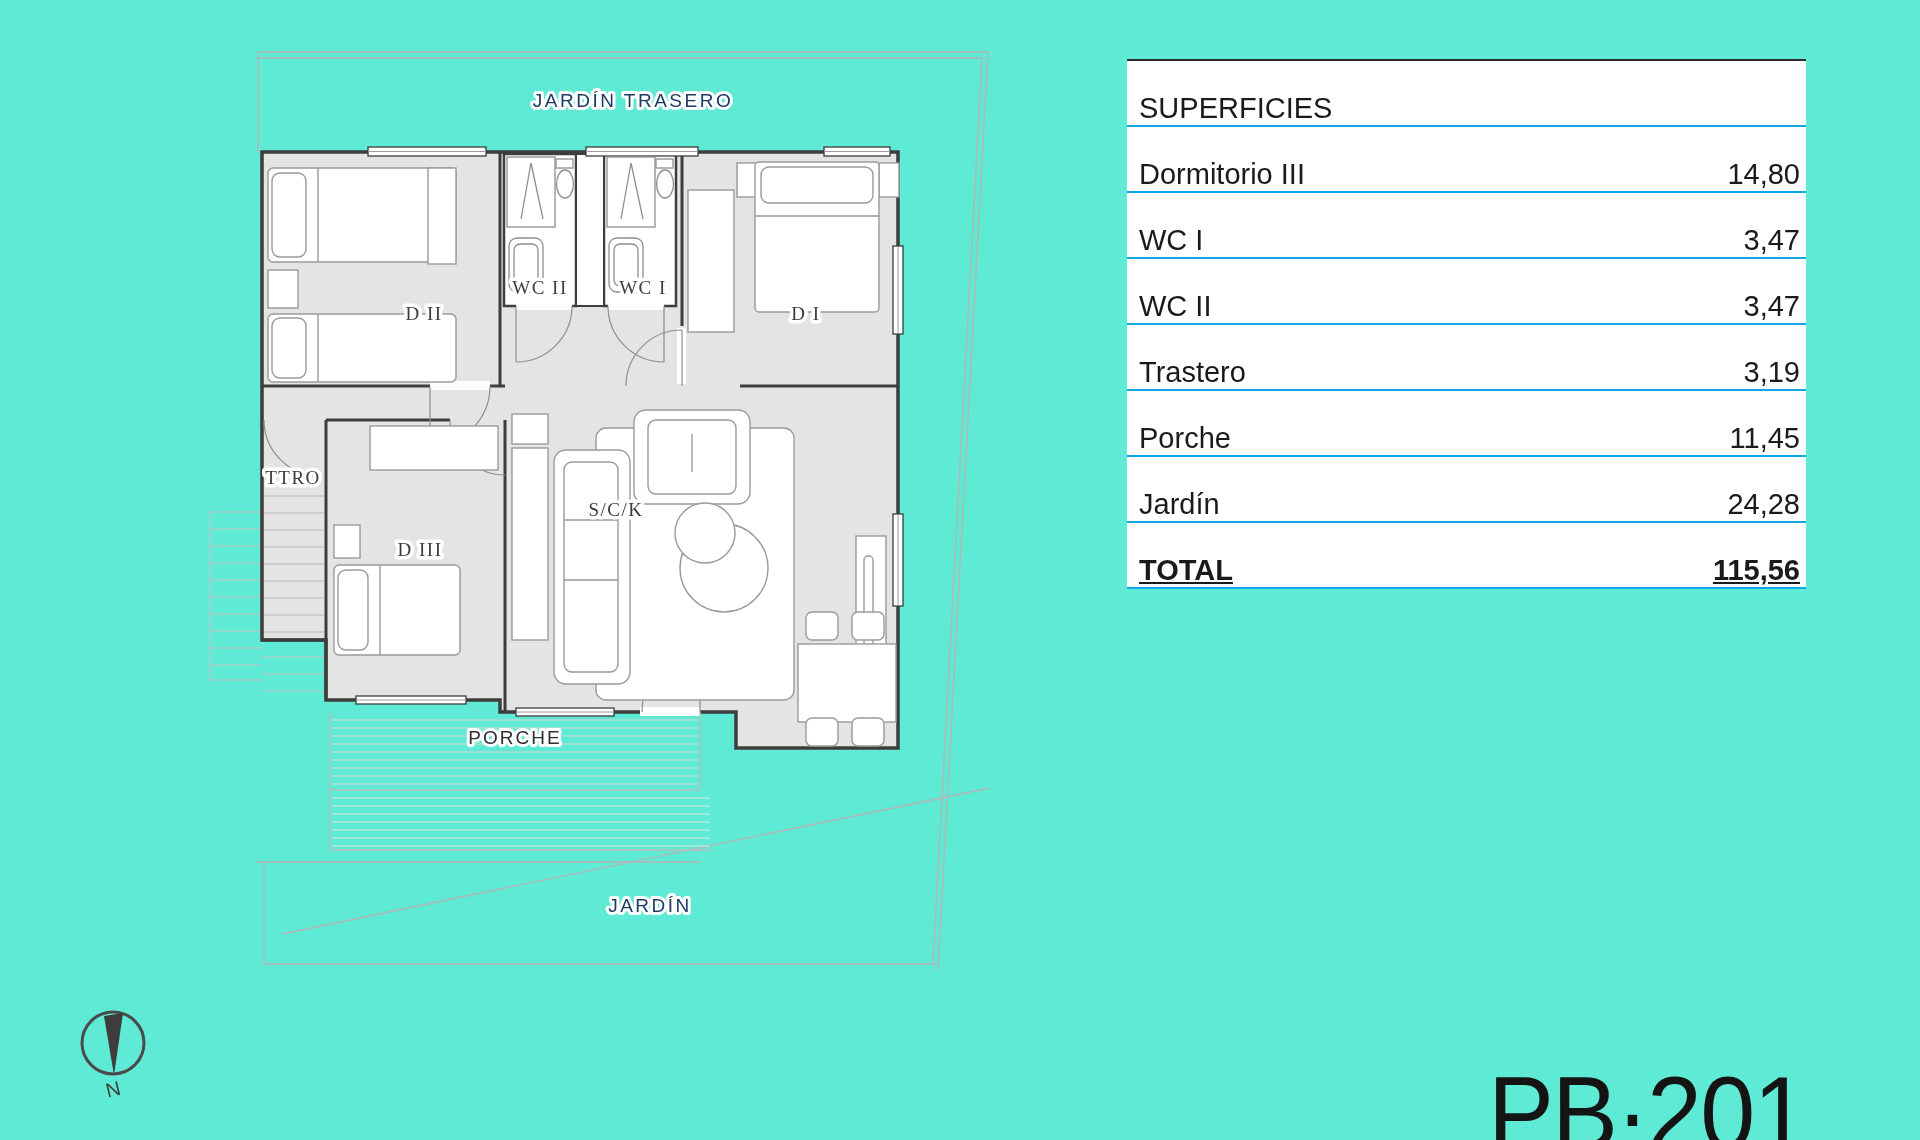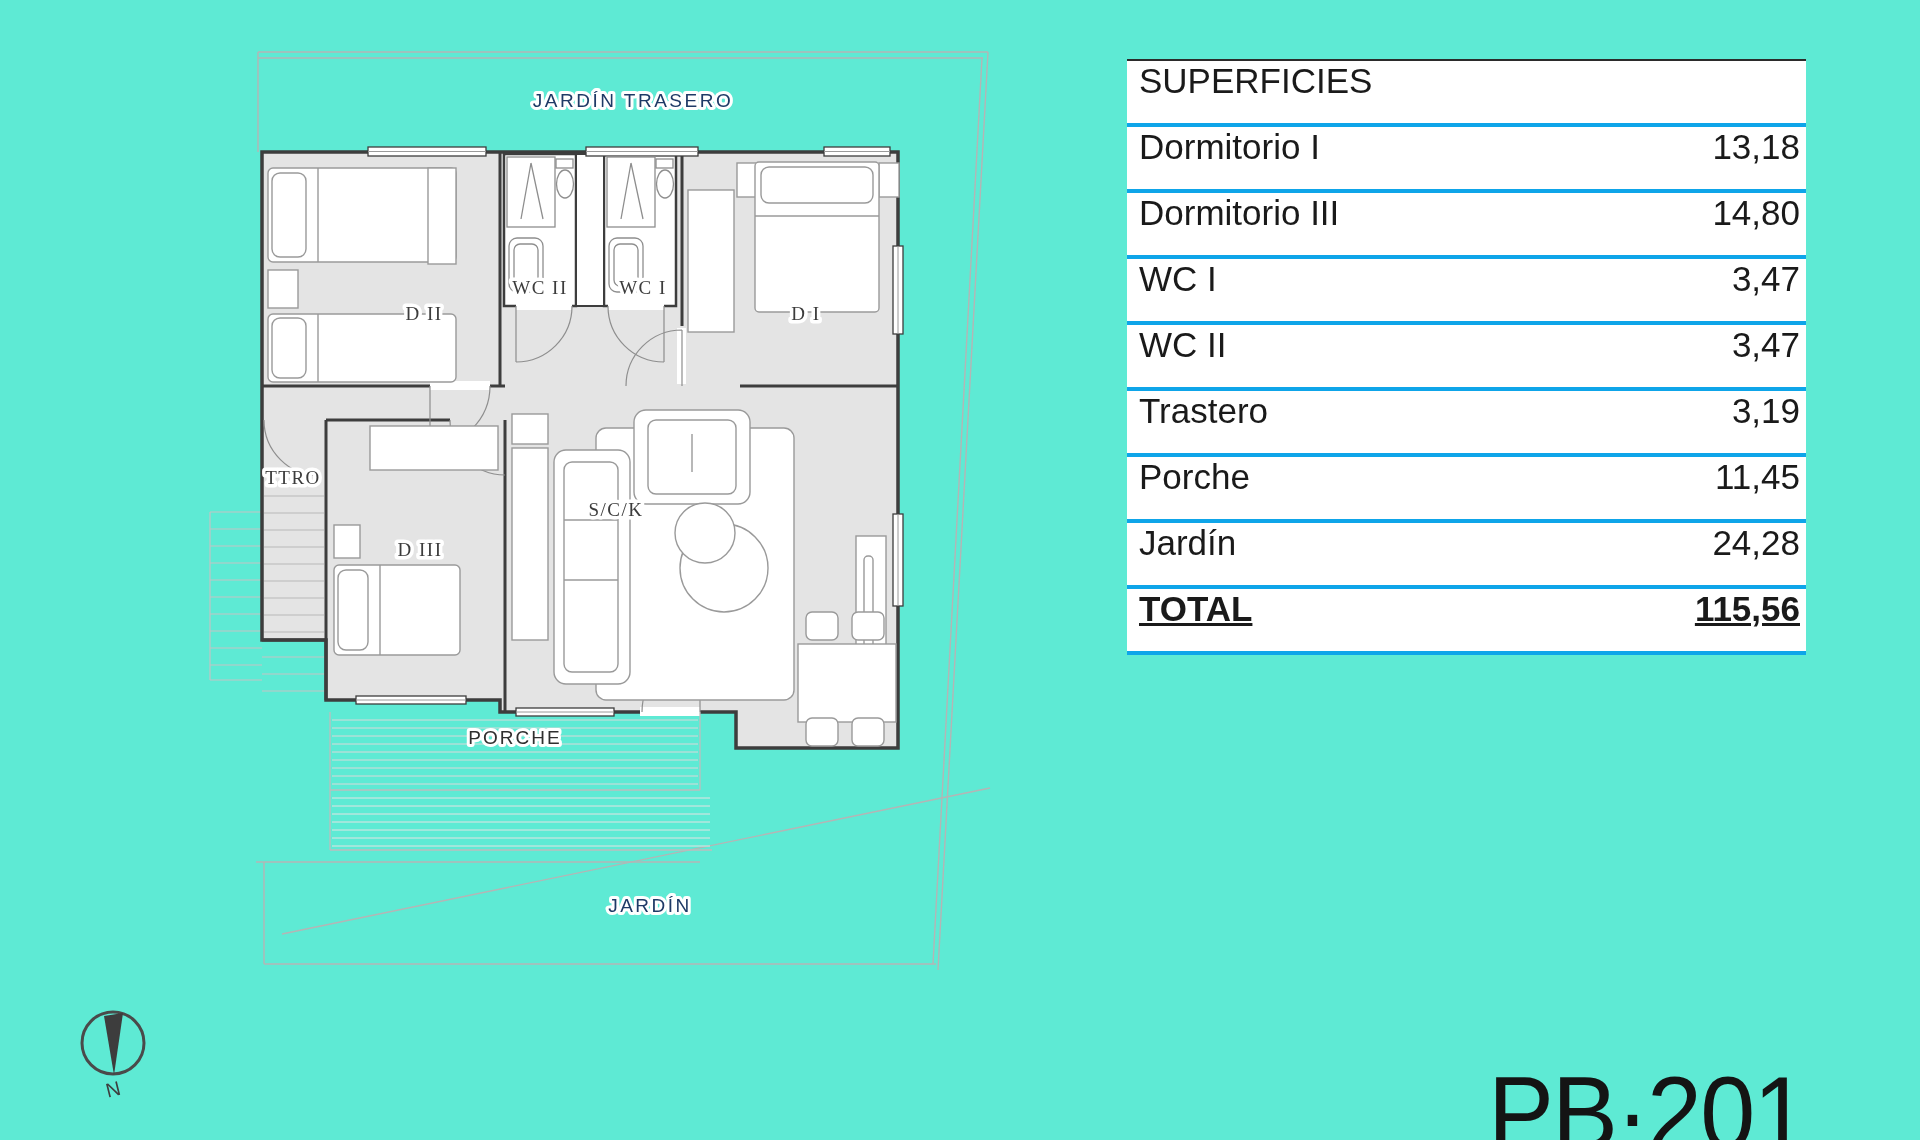--- a/index.html
+++ b/index.html
@@ -1,21 +1,21 @@
 <!DOCTYPE html>
 <html><head>
 <meta charset="utf-8">
 <style>
   html,body{margin:0;padding:0;background:#ffffff;}
   .stage{position:relative;width:1920px;height:1140px;background:#5eead4;overflow:hidden;
          font-family:"Liberation Sans",sans-serif;}
   
   .surfaces{position:absolute;left:1127px;top:59px;width:679px;border-top:2px solid #2b2b2b;}
-  .trow{height:66px;border-bottom:4px solid #0ea5e9;display:flex;align-items:flex-start;
-        justify-content:space-between;font-size:35px;color:#1a1a1a;
+  .trow{height:66px;border-bottom:2px solid #0ea5e9;display:flex;align-items:flex-end;
+        justify-content:space-between;font-size:29px;color:#1a1a1a;
         padding:0 6px 0 12px;box-sizing:border-box;background:#fff;}
   .trow .lbl{white-space:nowrap;}
   .trow .val{white-space:nowrap;}
   .trow.total .lbl,.trow.total .val{font-weight:bold;text-decoration:underline;}
   
   .plan-code{position:absolute;left:1488px;top:1062px;font-size:103px;color:#141414;
              letter-spacing:-2px;line-height:1;transform:scaleX(.96);transform-origin:left top;
              white-space:nowrap;}
   
   svg text{user-select:none;}
@@ -192,24 +192,20 @@
       <text class="north-label" x="105" y="1096" transform="rotate(-14 113 1086)">N</text>
     </g>
   </svg>
 
   <div class="surfaces">
     <div class="trow">
       <span class="lbl">SUPERFICIES</span>
       <span class="val"></span>
     </div>
     <div class="trow">
-      <span class="lbl">Dormitorio I</span>
-      <span class="val">13,18</span>
-    </div>
-    <div class="trow">
       <span class="lbl">Dormitorio III</span>
       <span class="val">14,80</span>
     </div>
     <div class="trow">
       <span class="lbl">WC I</span>
       <span class="val">3,47</span>
     </div>
     <div class="trow">
       <span class="lbl">WC II</span>
       <span class="val">3,47</span>

